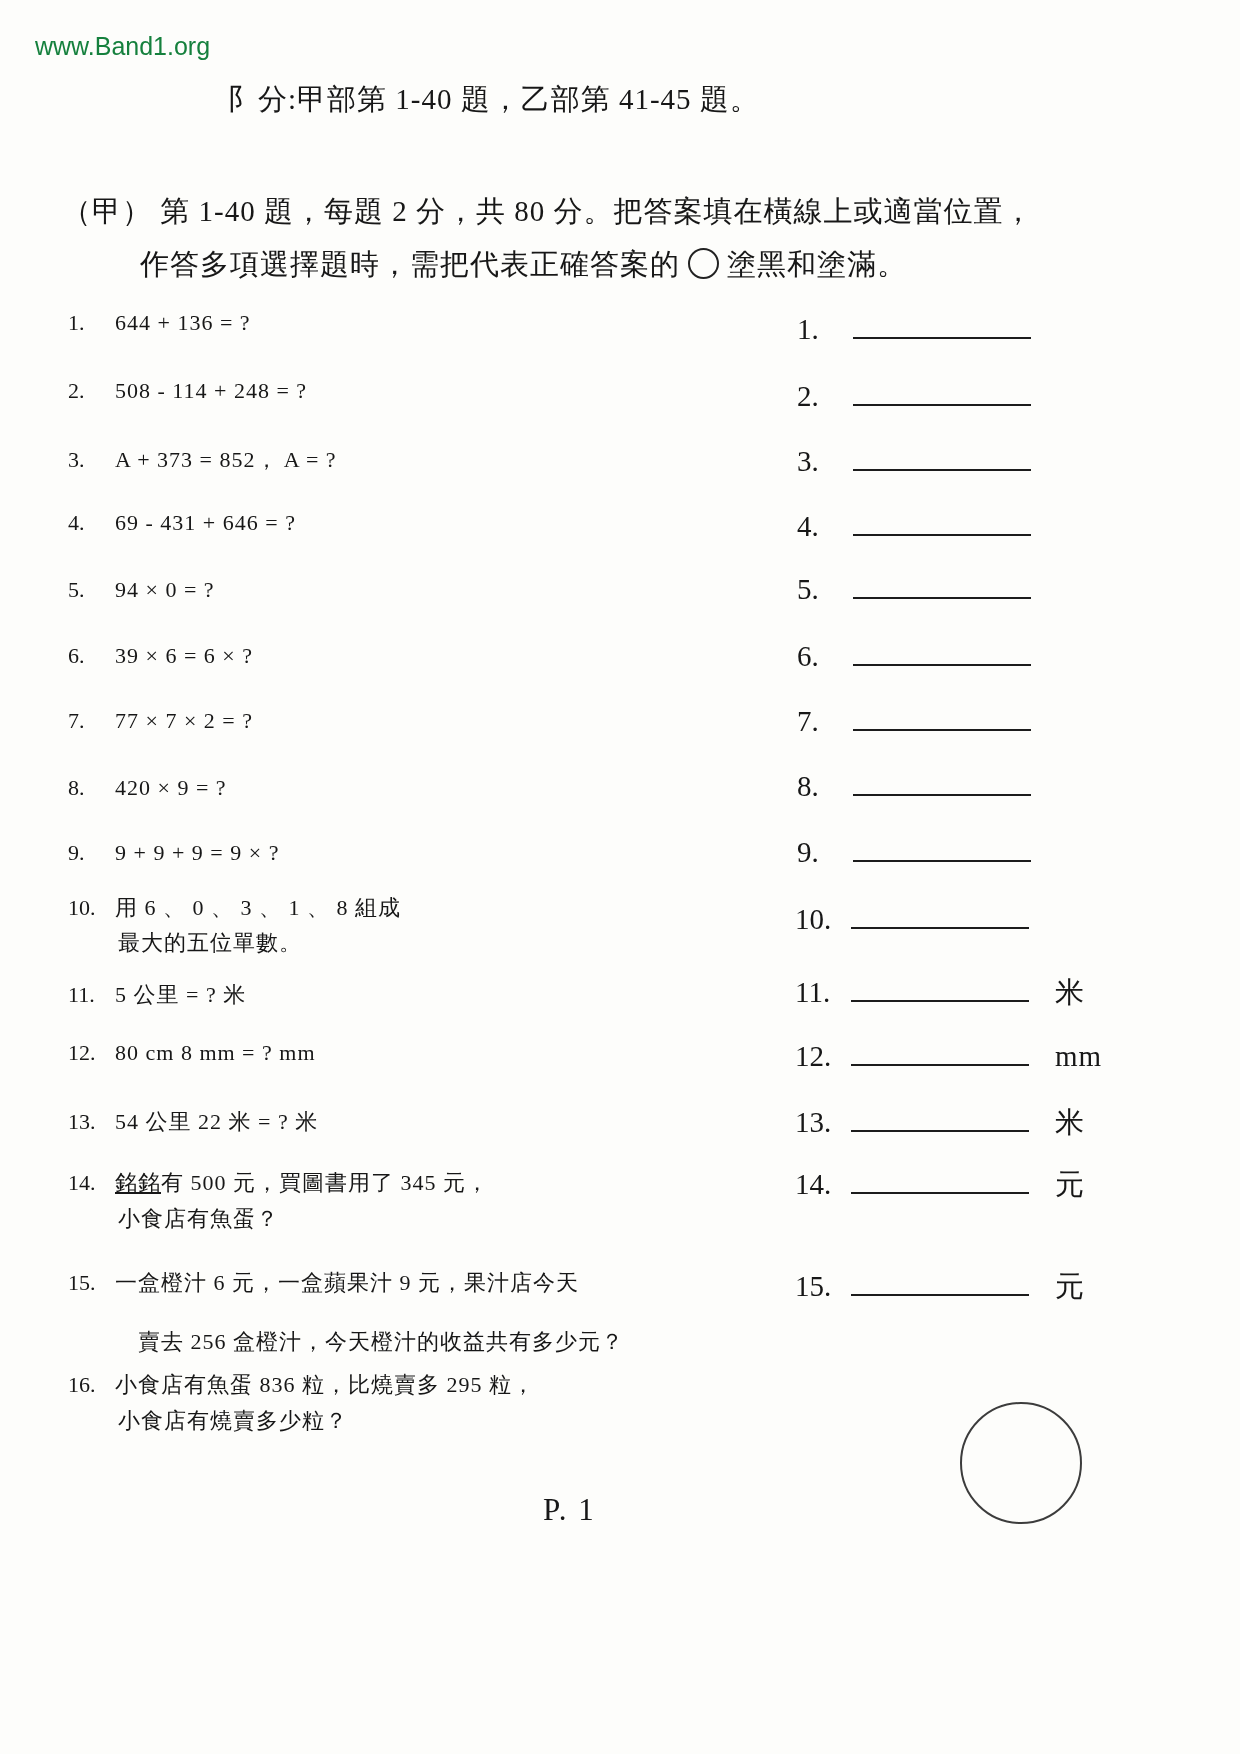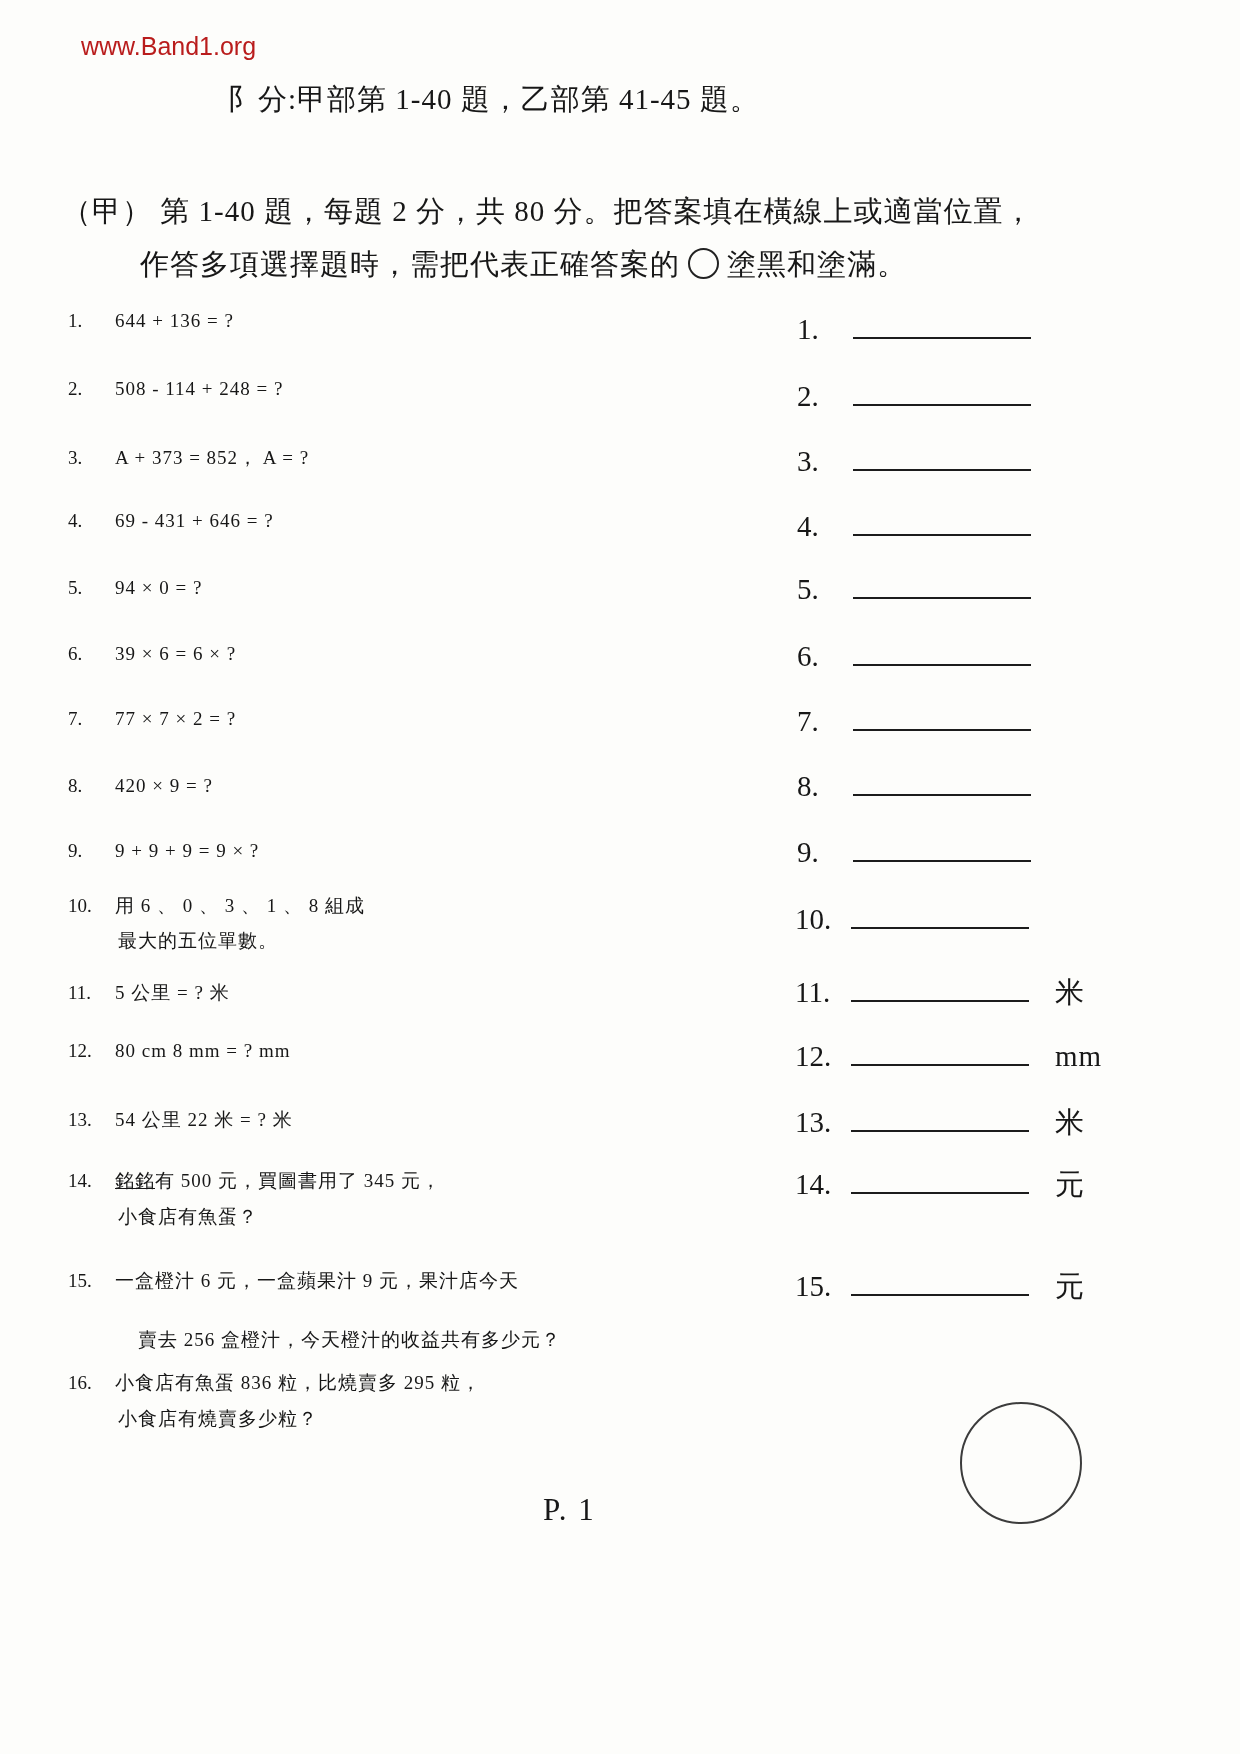--- a/index.html
+++ b/index.html
@@ -7,27 +7,26 @@
     position:relative;
     width:1240px;
     height:1754px;
     background:#fdfdfb;
     font-family:"Liberation Serif", serif;
     color:#171717;
     overflow:hidden;
   }
   .abs{position:absolute;}
   .watermark{
-    color:#b91c1c;
+    color:#15803d;
     font-size:25px;
     font-family:"Liberation Sans", sans-serif;
-    margin-left:46px;
   }
   .hline{font-size:29px; letter-spacing:1px; white-space:nowrap;}
-  .q{font-size:19px; white-space:nowrap;}
+  .q{font-size:22px; white-space:nowrap;}
   .qnum{display:inline-block; min-width:47px;}
   .qtext{letter-spacing:1px;}
   .u{text-decoration:underline;}
   .ans{font-size:29px; white-space:nowrap;}
   .anum{display:inline-block; width:42px;}
   .blank{
     display:inline-block;
     width:178px;
     height:32px;
     border-bottom:2px solid #1c1c1c;

